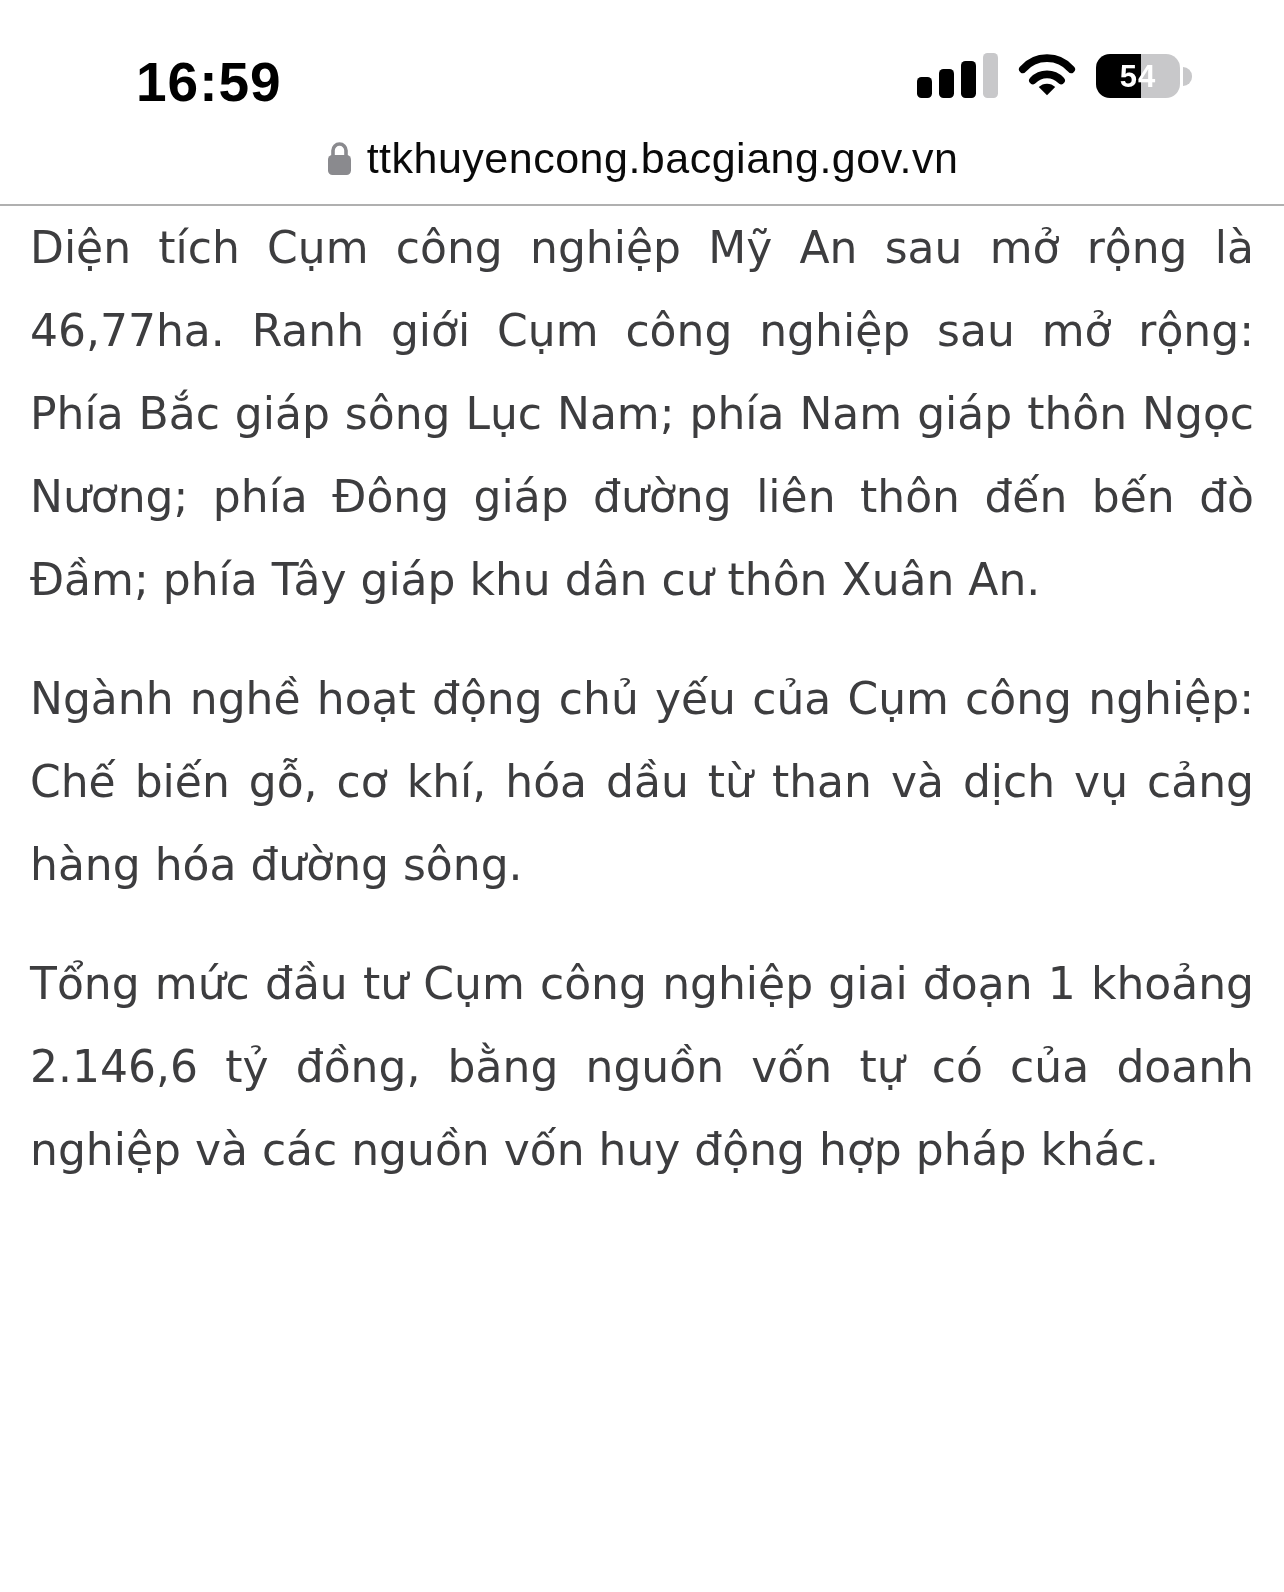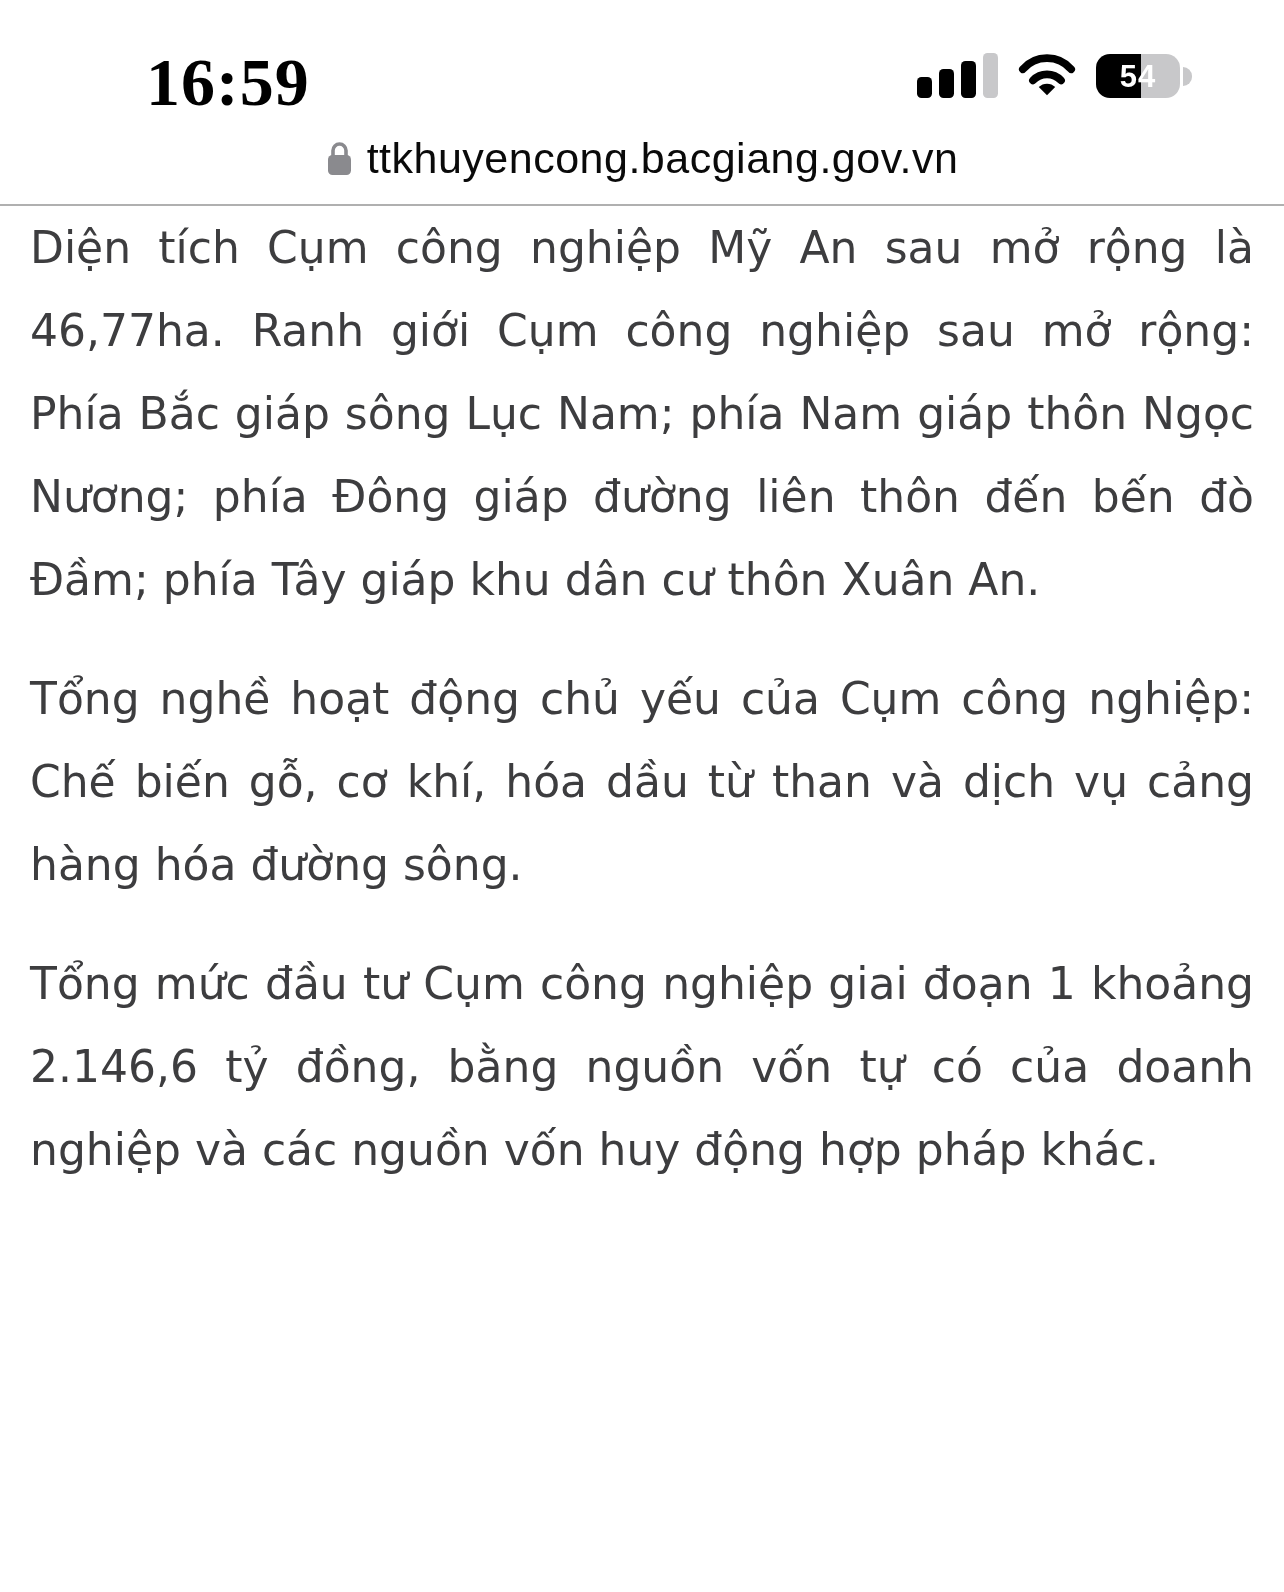--- a/index.html
+++ b/index.html
@@ -18,24 +18,24 @@
     overflow:hidden;
     font-family:"DejaVu Sans",sans-serif;
   }
   
   .status-bar{
     position:relative;
     height:112px;
   }
   .time{
     position:absolute;
-    left:146px;top:82px;
+    left:136px;top:82px;
     transform:translateY(-50%);
-    font-family:Liberation Serif, serif;
-    font-size:68px;font-weight:700;
+    font-family:Liberation Sans, sans-serif;
+    font-size:55px;font-weight:700;
     letter-spacing:1px;
     color:#000;
   }
   .status-icons{
     position:absolute;
     right:92px;bottom:14px;
     display:flex;align-items:flex-end;gap:20px;
   }
   .signal{display:flex;align-items:flex-end;gap:7px;height:45px;}
   .signal .bar{width:15px;border-radius:4.5px;background:var(--icon-black);}
@@ -114,17 +114,17 @@
   <div class="url-bar">
     <svg class="lock" width="27" height="38" viewBox="0 0 27 38">
       <path d="M7 18 V 10.5 A 6.5 6.5 0 0 1 20 10.5 V 18" fill="none" stroke="#8a8a8e" stroke-width="3.6"></path>
       <rect x="2" y="15" width="23" height="20" rx="4.5" fill="#8a8a8e"></rect>
     </svg>
     <span class="url-text">ttkhuyencong.bacgiang.gov.vn</span>
   </div>
 
   <main class="content">
     <p>Diện tích Cụm công nghiệp Mỹ An sau mở rộng là 46,77ha. Ranh giới Cụm công nghiệp sau mở rộng: Phía Bắc giáp sông Lục Nam; phía Nam giáp thôn Ngọc Nương; phía Đông giáp đường liên thôn đến bến đò Đầm; phía Tây giáp khu dân cư thôn Xuân An.</p>
-    <p>Tổng nghề hoạt động chủ yếu của Cụm công nghiệp: Chế biến gỗ, cơ khí, hóa dầu từ than và dịch vụ cảng hàng hóa đường sông.</p>
+    <p>Ngành nghề hoạt động chủ yếu của Cụm công nghiệp: Chế biến gỗ, cơ khí, hóa dầu từ than và dịch vụ cảng hàng hóa đường sông.</p>
     <p>Tổng mức đầu tư Cụm công nghiệp giai đoạn 1 khoảng 2.146,6 tỷ đồng, bằng nguồn vốn tự có của doanh nghiệp và các nguồn vốn huy động hợp pháp khác.</p>
   </main>
 
 </div>
 
 </body></html>

